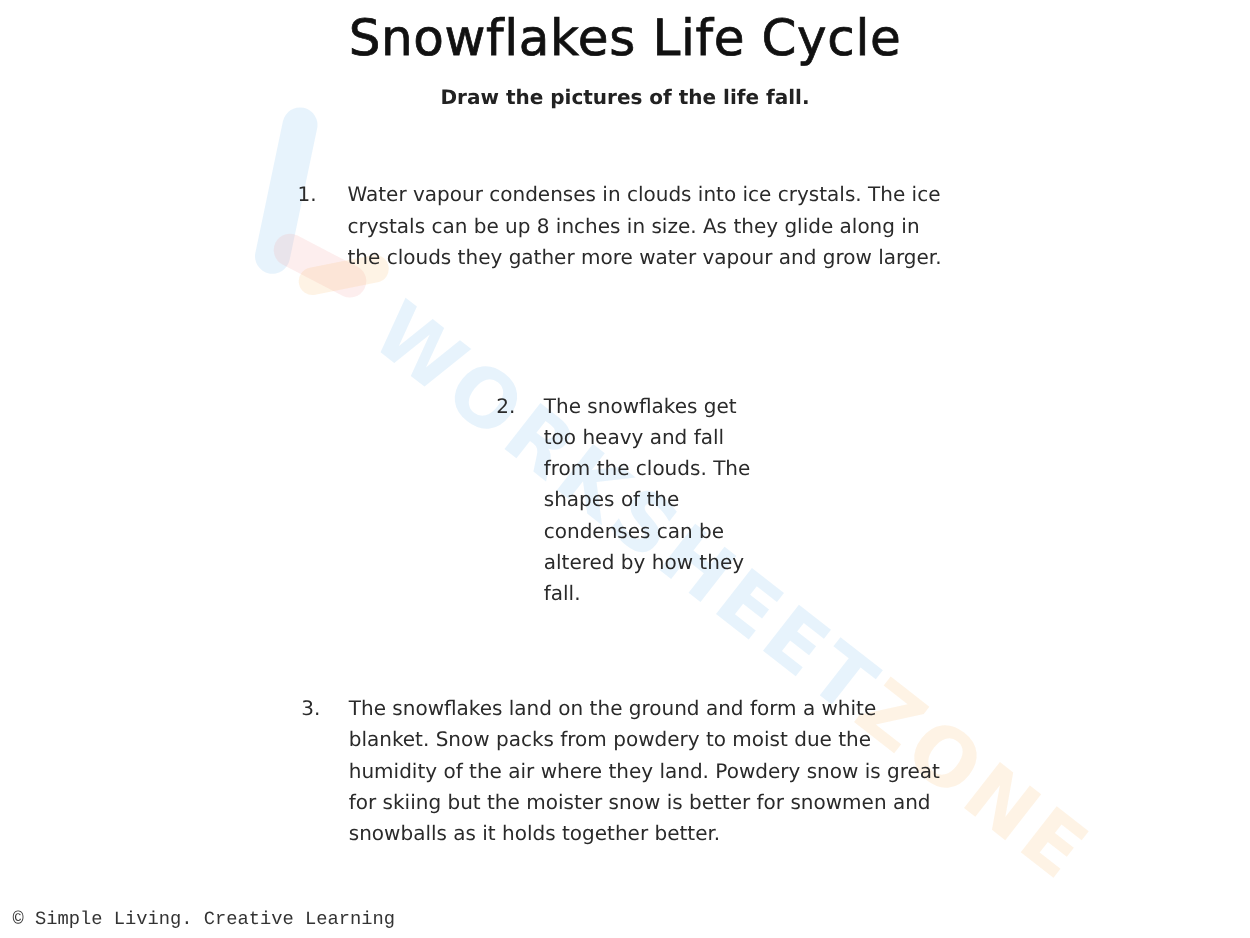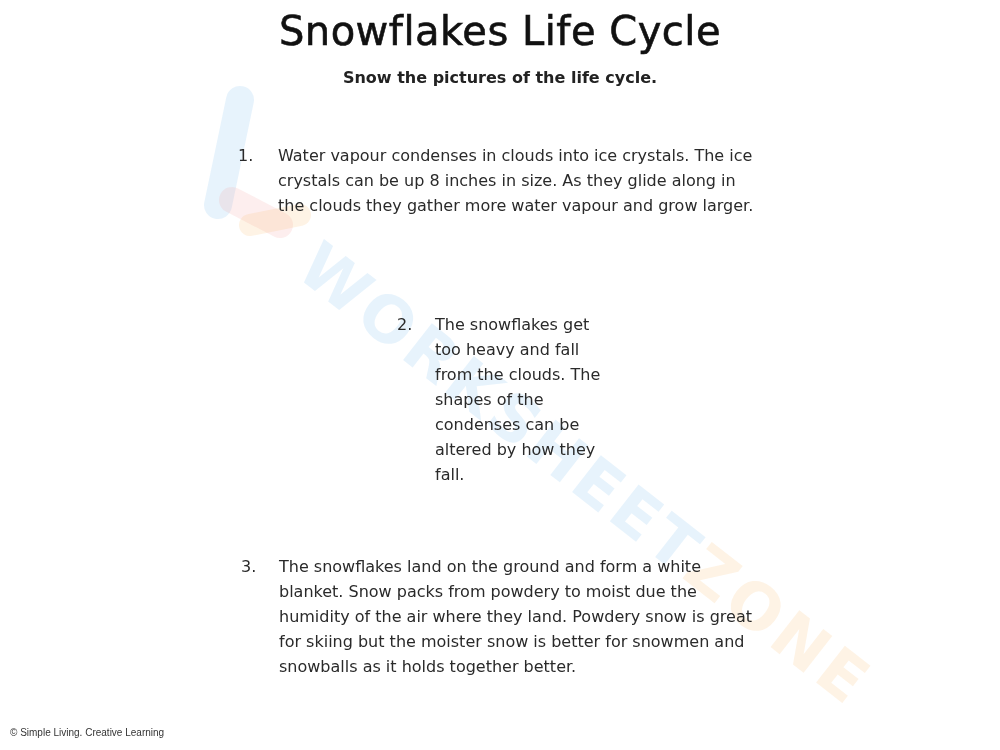--- a/index.html
+++ b/index.html
@@ -83,22 +83,22 @@
   #item-2 { left: 397px; top: 312px; width: 210px; }
   #item-2 .num { width: 38px; }
   #item-2 .text { width: 165px; }
   #item-3 { left: 241px; top: 554px; width: 520px; }
   #item-3 .num { width: 38px; }
 
   .footer {
     position: absolute;
     left: 10px;
     top: 727px;
-    font-family: Liberation Sans, sans-serif;
-    font-size: 10px;
+    font-family: Liberation Mono, monospace;
+    font-size: 15px;
     color: #333;
   }
 </style>
 </head>
 <body>
 
 <div class="page">
 
   <div class="watermark">
     <svg width="1000" height="750" style="position:absolute;left:0;top:0;">
@@ -106,21 +106,21 @@
       <line x1="240" y1="100" x2="218" y2="205" stroke="#78bef0" stroke-opacity="0.18" stroke-width="28" stroke-linecap="round"></line>
       <line x1="232" y1="200" x2="280" y2="225" stroke="#f5a0a0" stroke-opacity="0.18" stroke-width="26" stroke-linecap="round"></line>
       <line x1="250" y1="225" x2="300" y2="215" stroke="#fabe6e" stroke-opacity="0.18" stroke-width="22" stroke-linecap="round"></line>
     </svg>
     <div class="wm-text">
       <span class="blue">WORKSHEET</span><span class="orange">ZONE</span>
     </div>
   </div>
 
   <h1 class="title" style="margin:0;">Snowflakes Life Cycle</h1>
-  <div class="subtitle">Snow the pictures of the life cycle.</div>
+  <div class="subtitle">Draw the pictures of the life fall.</div>
 
   <div class="item" id="item-1">
     <span class="num">1.</span>
     <span class="text">Water vapour condenses in clouds into ice crystals. The ice crystals can be up 8 inches in size. As they glide along in the clouds they gather more water vapour and grow larger.</span>
   </div>
 
   <div class="item" id="item-2">
     <span class="num">2.</span>
     <span class="text">The snowflakes get too heavy and fall from the clouds. The shapes of the condenses can be altered by how they fall.</span>
   </div>

